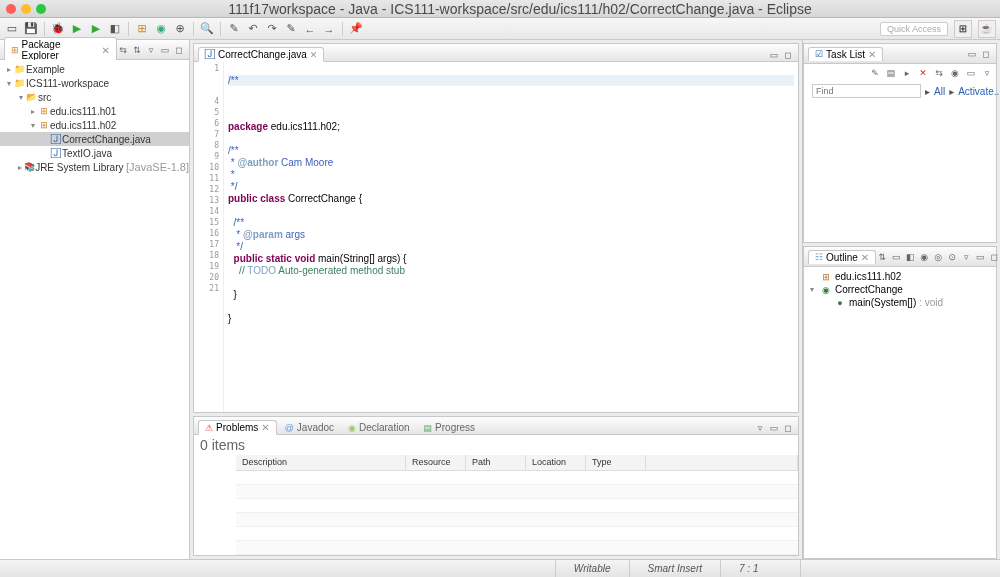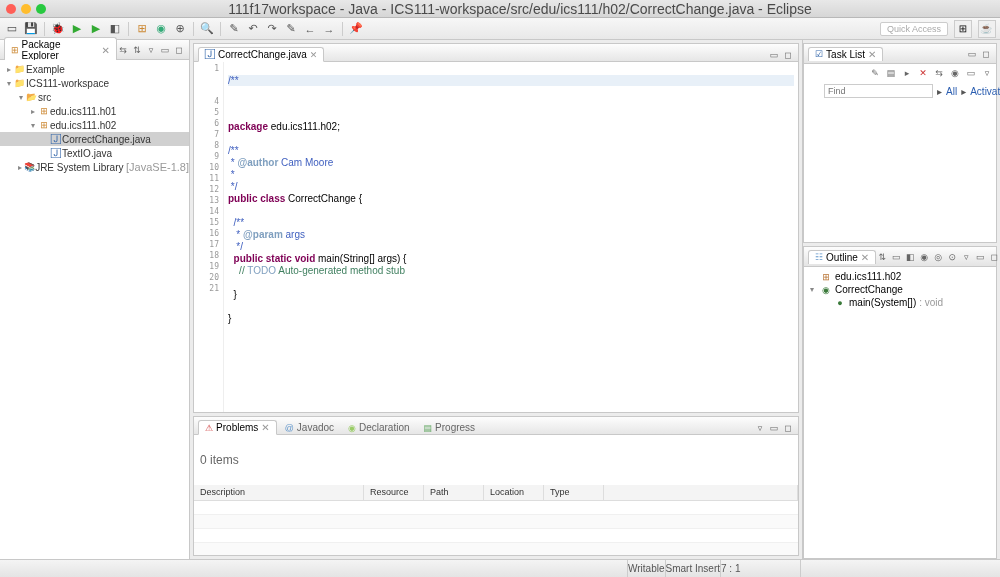--- a/index.html
+++ b/index.html
@@ -55,46 +55,46 @@
 .jd { color: #3f5fbf; }
 .jdt { color: #7f9fbf; font-weight: bold; }
 .todo { color: #7f9fbf; font-weight: normal; }
 .auth { color: #3f5fbf; }
 
 
 .bottom-panel { height: 140px; margin: 0 3px 3px 3px; background: #fff; border: 1px solid #c8c8c8; display: flex; flex-direction: column; }
 .prob-tabs { height: 18px; background: linear-gradient(#fdfdfd,#e6e6e6); border-bottom: 1px solid #c8c8c8; display: flex; align-items: flex-end; padding-left: 4px; gap: 2px; }
 .prob-tab { padding: 1px 6px; font-size: 9px; color: #666; cursor: pointer; display: flex; gap: 3px; align-items: center; }
 .prob-tab.active { background: #fff; border: 1px solid #c8c8c8; border-bottom: 1px solid #fff; border-radius: 3px 3px 0 0; margin-bottom: -1px; color: #000; }
-.prob-count { font-size: 12px; padding: 18px 6px; color: #666; }
-.prob-table { flex: 1; overflow: auto; }
+.prob-count { font-size: 14px; padding: 2px 6px; color: #666; }
+.prob-table { flex: 1; overflow: auto; margin-left: 42px; }
 .prob-head { display: flex; background: #f4f4f4; border-bottom: 1px solid #ddd; height: 16px; }
 .prob-head div { padding: 2px 6px; font-size: 9px; border-right: 1px solid #ddd; color: #333; }
 .prob-rows div.row { height: 14px; border-bottom: 1px solid #f0f0f0; }
 .prob-rows div.row:nth-child(even){ background:#fafafa; }
 
 
 .task-body { flex: 1; background: #fff; padding: 2px; }
 .task-toolbar { display:flex; gap:2px; padding:2px; justify-content:flex-end; }
 .task-toolbar span{ width:14px; height:14px; display:inline-flex; align-items:center; justify-content:center; font-size:9px; color:#666; border:1px solid transparent; cursor:pointer;}
-.task-find { display:flex; align-items:center; gap:4px; padding:2px 20px; }
+.task-find { display:flex; align-items:center; gap:4px; padding:2px 8px; }
 .task-find input{ flex:1; border:1px solid #ccc; font-size:9px; padding:1px 3px; color:#aaa;}
 .task-links{ font-size:9px; color:#555; display:flex; gap:4px; align-items:center;}
 .task-links a{ color:#2a5db0; text-decoration:none; cursor:pointer;}
 
 .outline-body { flex:1; background:#fff; padding:3px; }
 .outline-row { display:flex; align-items:center; height:13px; font-size:9px; gap:3px; cursor:pointer;}
 .o-pkg{ color:#b87333;}
 .o-cls{ color:#3a7a3a;}
 .o-mth{ color:#3a7a3a;}
 .o-ret{ color:#999;}
 
 
 .statusbar { position: absolute; bottom: 0; left: 0; right: 0; height: 18px; background: linear-gradient(#f4f4f4,#e4e4e4); border-top: 1px solid #c8c8c8; display: flex; align-items: center; font-size: 9px; color: #555; }
-.statusbar .cell { border-left: 1px solid #ccc; padding: 0 0; height: 100%; display: flex; align-items: center; }
+.statusbar .cell { border-left: 1px solid #ccc; padding: 0 18px; height: 100%; display: flex; align-items: center; font-style: italic; }
 .statusbar .spacer { flex: 1; }
 </style>
 </head>
 <body>
 
 <div class="titlebar">
   <div class="traffic">
     <span class="tl-red"></span>
     <span class="tl-yel"></span>
     <span class="tl-grn"></span>

